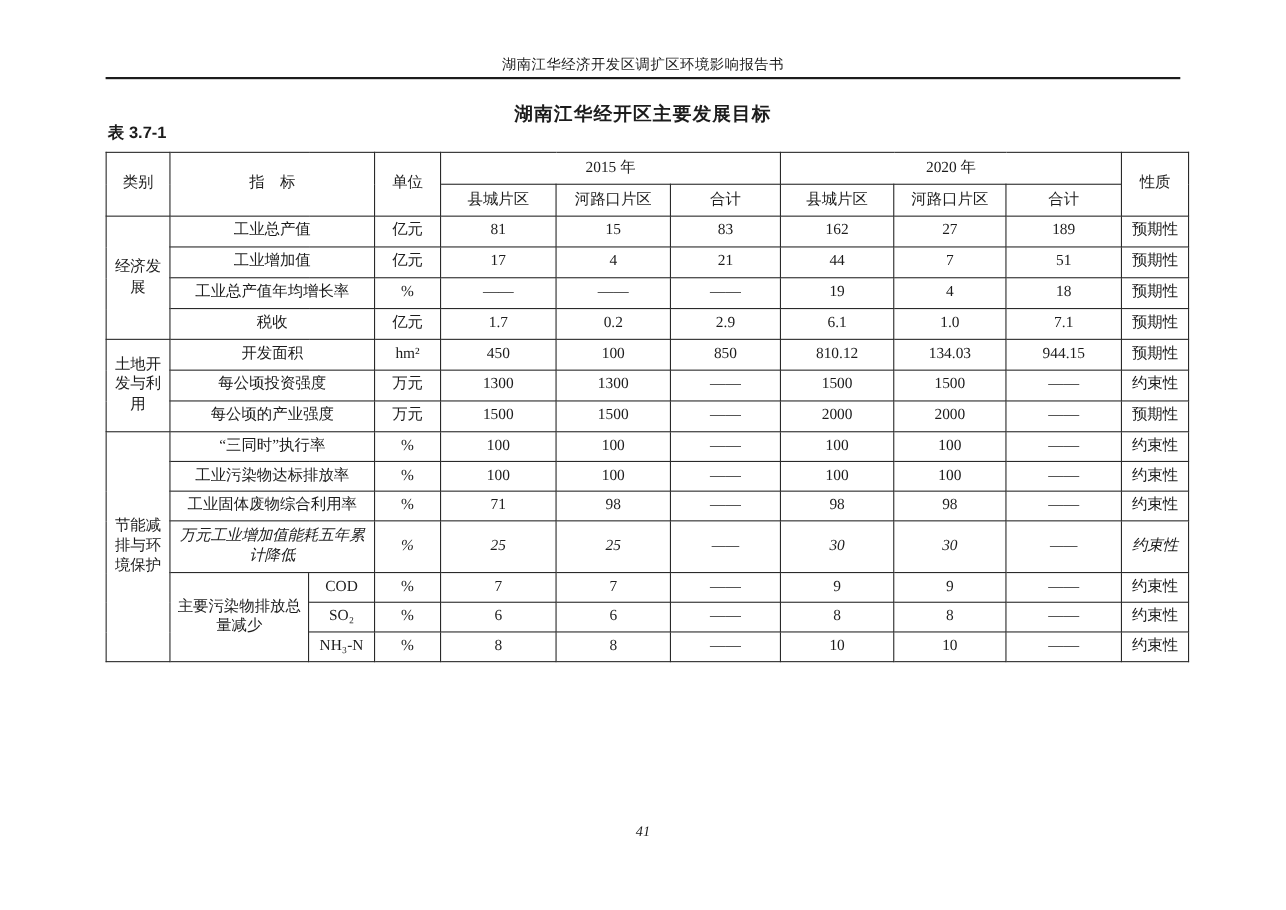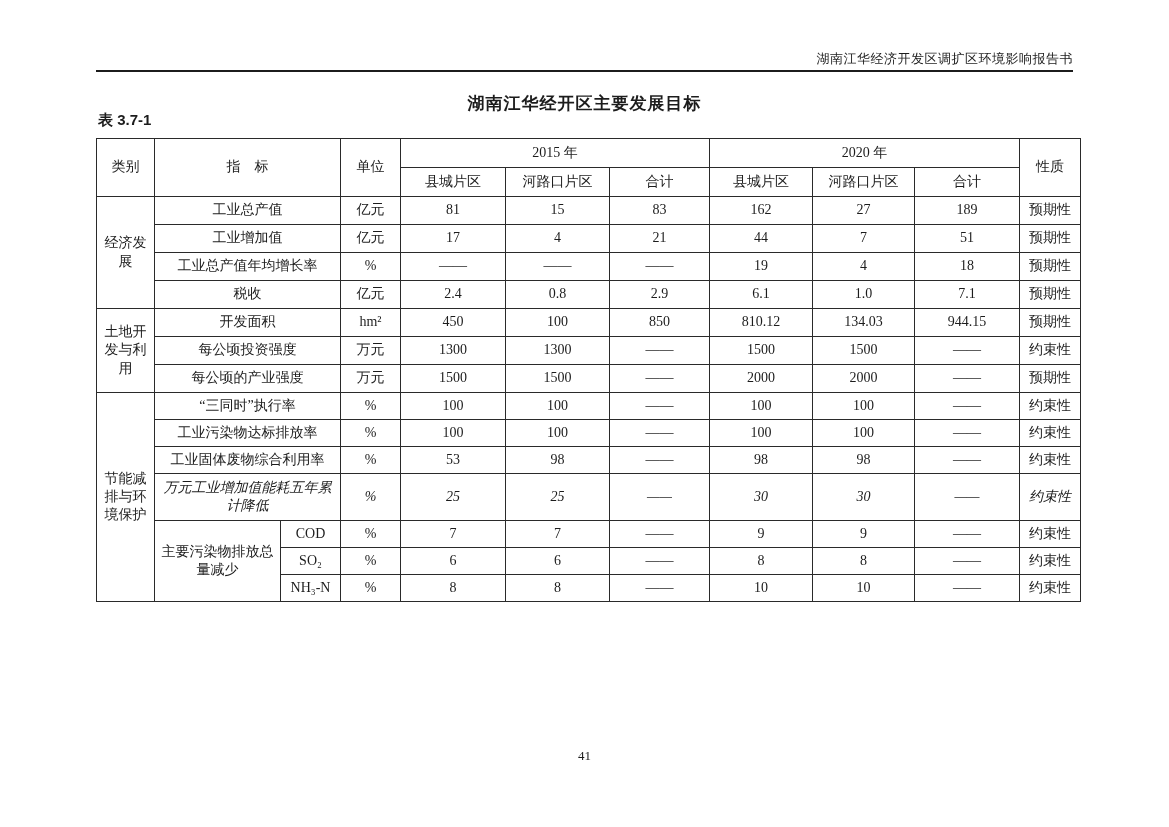--- a/index.html
+++ b/index.html
@@ -12,21 +12,21 @@
     height: 827px;
     position: relative;
     font-family: "Liberation Serif", "DejaVu Serif", serif;
     color: #1c1c1c;
   }
   .running-header {
     position: absolute;
     top: 50px;
     left: 96px;
     width: 977px;
-    text-align: right;
+    text-align: center;
     font-size: 13px;
     letter-spacing: 0.5px;
   }
   .header-rule {
     position: absolute;
     top: 70px;
     left: 96px;
     width: 977px;
     height: 0;
     border-top: 2px solid #1c1c1c;
@@ -76,20 +76,21 @@
   td.cat { padding: 0 7px; }
   td.ind { padding: 0 12px; }
   td.grp { padding: 0 8px; }
   .pgnum {
     position: absolute;
     top: 748px;
     left: 0;
     width: 100%;
     text-align: center;
     font-size: 13px;
+    font-style: italic;
   }
 </style>
 </head>
 <body>
 
 <div class="running-header">湖南江华经济开发区调扩区环境影响报告书</div>
 <div class="header-rule"></div>
 <div class="doc-title">湖南江华经开区主要发展目标</div>
 <div class="table-label">表 3.7-1</div>
 
@@ -156,22 +157,22 @@
       <td>——</td>
       <td>——</td>
       <td>19</td>
       <td>4</td>
       <td>18</td>
       <td>预期性</td>
     </tr>
     <tr class="r28">
       <td colspan="2" class="ind">税收</td>
       <td>亿元</td>
-      <td>2.4</td>
-      <td>0.8</td>
+      <td>1.7</td>
+      <td>0.2</td>
       <td>2.9</td>
       <td>6.1</td>
       <td>1.0</td>
       <td>7.1</td>
       <td>预期性</td>
     </tr>
     <tr class="r28">
       <td rowspan="3" class="cat">土地开发与利用</td>
       <td colspan="2" class="ind">开发面积</td>
       <td>hm²</td>
@@ -224,21 +225,21 @@
       <td>100</td>
       <td>——</td>
       <td>100</td>
       <td>100</td>
       <td>——</td>
       <td>约束性</td>
     </tr>
     <tr class="r27">
       <td colspan="2" class="ind">工业固体废物综合利用率</td>
       <td>%</td>
-      <td>53</td>
+      <td>71</td>
       <td>98</td>
       <td>——</td>
       <td>98</td>
       <td>98</td>
       <td>——</td>
       <td>约束性</td>
     </tr>
     <tr class="r47">
       <td colspan="2" class="ind">万元工业增加值能耗五年累计降低</td>
       <td>%</td>

